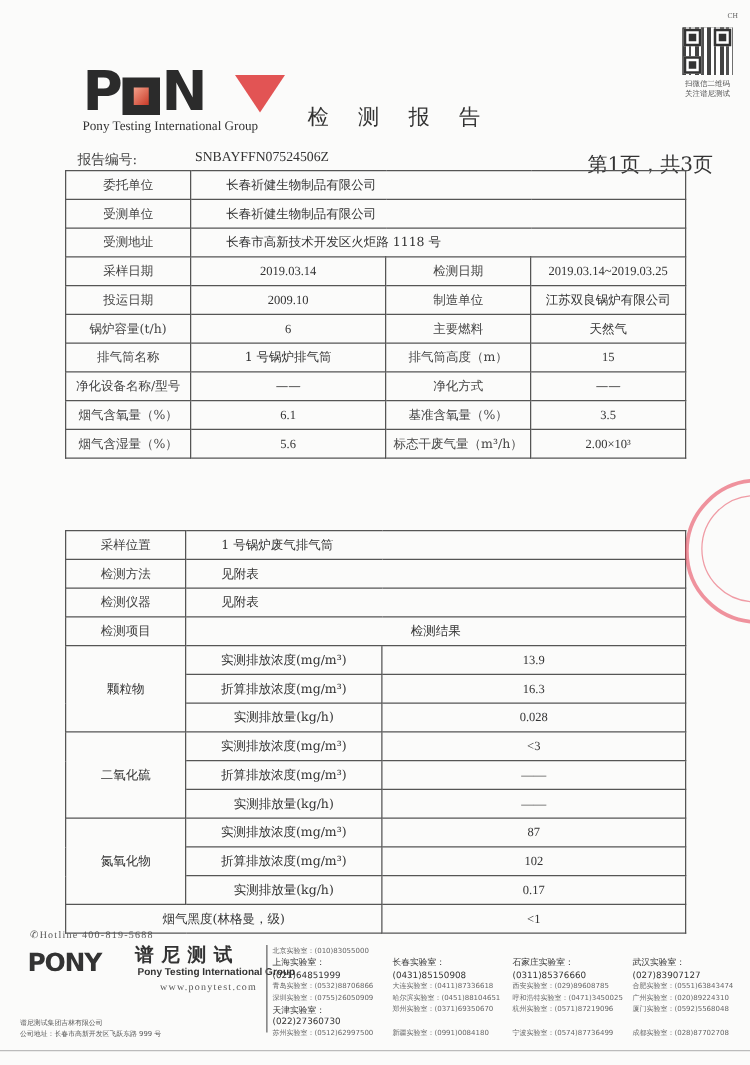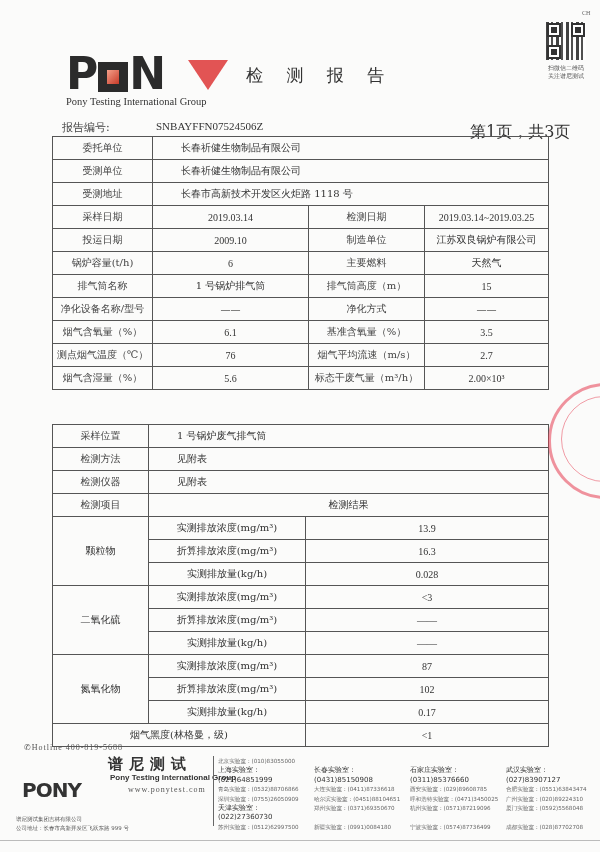--- a/index.html
+++ b/index.html
@@ -15,35 +15,35 @@
       opacity:.85;}
   .qr .c{position:absolute;width:10px;height:10px;border:2px solid #111;background:#fff;}
   .qr .c::after{content:"";position:absolute;left:2px;top:2px;width:6px;height:6px;background:#111;}
   .qr-cap{left:540px;top:64px;width:52px;font-size:6px;line-height:8px;color:#555;text-align:center;font-family:"DejaVu Sans",sans-serif;}
   .logo{left:66px;top:56px;height:36px;display:flex;align-items:flex-end;}
   .logo span{font-family:"DejaVu Sans",sans-serif;font-weight:bold;font-size:44px;line-height:36px;color:#2b2b2b;letter-spacing:-1px;}
   .logo .o{display:inline-block;width:30px;height:30px;background:#2b2b2b;position:relative;margin:0 1px;}
   .logo .o::after{content:"";position:absolute;left:9px;top:8px;width:12px;height:14px;background:linear-gradient(135deg,#f4a08a,#c83a28);}
   .tri{left:188px;top:60px;width:0;height:0;border-left:20px solid transparent;border-right:20px solid transparent;border-top:30px solid #e25454;}
   .logo-sub{left:66px;top:96px;font-size:10.5px;color:#333;font-family:"Liberation Serif",serif;}
-  .doc-title{left:246px;top:64px;font-size:17px;letter-spacing:9px;color:#333;font-family:"DejaVu Sans",sans-serif;}
+  .doc-title{left:246px;top:82px;font-size:17px;letter-spacing:9px;color:#333;font-family:"DejaVu Sans",sans-serif;}
   .rep-no-label{left:62px;top:120px;font-size:11px;color:#444;}
   .rep-no{left:156px;top:120px;font-size:11px;color:#333;font-family:"Liberation Serif",serif;}
   .page-info{left:470px;top:122px;font-size:16px;color:#333;}
   
   table{position:absolute;border-collapse:collapse;left:52px;width:496px;font-size:10px;table-layout:fixed;}
   td{border:1px solid #555;height:22px;padding:0 4px;text-align:center;white-space:nowrap;overflow:hidden;color:#333;}
   td.l{text-align:left;padding-left:28px;}
   td.hdr{color:#444;}
   .mono{font-family:"Liberation Serif",serif;}
   
   .stamp{left:548px;top:383px;width:110px;height:110px;border-radius:50%;border:3px solid rgba(230,60,80,.55);}
   .stamp::before{content:"";position:absolute;left:10px;top:10px;width:84px;height:84px;border-radius:50%;border:1px solid rgba(230,60,80,.5);}
   
-  .f-logo{left:22px;top:758px;font-family:"DejaVu Sans",sans-serif;font-weight:bold;font-size:20px;color:#333;letter-spacing:-1px;margin-top:20px;}
+  .f-logo{left:22px;top:758px;font-family:"DejaVu Sans",sans-serif;font-weight:bold;font-size:20px;color:#333;letter-spacing:-1px;}
   .f-cn{left:108px;top:755px;font-size:15px;font-weight:bold;letter-spacing:6px;color:#333;font-family:"DejaVu Sans",sans-serif;}
   .f-en{left:110px;top:773px;font-size:8px;font-weight:bold;color:#333;font-family:"Liberation Sans",sans-serif;}
   .f-hot{left:24px;top:743px;font-size:8px;color:#555;letter-spacing:1px;font-family:"Liberation Serif",serif;}
   .f-web{left:128px;top:785px;font-size:8px;color:#555;letter-spacing:1px;font-family:"Liberation Serif",serif;}
   .f-div{left:213px;top:756px;width:1px;height:70px;background:#666;}
   .labs{left:218px;top:757px;width:380px;font-size:5.6px;line-height:9.4px;color:#666;font-family:"DejaVu Sans",sans-serif;display:grid;grid-template-columns:96px 96px 96px 92px;}
   .labs .big{font-size:7px;color:#333;}
   .f-co{left:16px;top:815px;font-size:5.5px;line-height:9px;color:#555;font-family:"DejaVu Sans",sans-serif;}
   .f-line{left:0;top:840px;width:600px;height:1px;background:#bbb;}
 </style>
@@ -121,26 +121,20 @@
     <td class="hdr">净化设备名称/型号</td>
     <td>——</td>
     <td class="hdr">净化方式</td>
     <td>——</td>
   </tr>
   <tr>
     <td class="hdr">烟气含氧量（%）</td>
     <td class="mono">6.1</td>
     <td class="hdr">基准含氧量（%）</td>
     <td class="mono">3.5</td>
-  </tr>
-  <tr>
-    <td class="hdr">测点烟气温度（℃）</td>
-    <td class="mono">76</td>
-    <td class="hdr">烟气平均流速（m/s）</td>
-    <td class="mono">2.7</td>
   </tr>
   <tr>
     <td class="hdr">烟气含湿量（%）</td>
     <td class="mono">5.6</td>
     <td class="hdr">标态干废气量（m³/h）</td>
     <td class="mono">2.00×10³</td>
   </tr>
 </tbody>
   </table>
 

